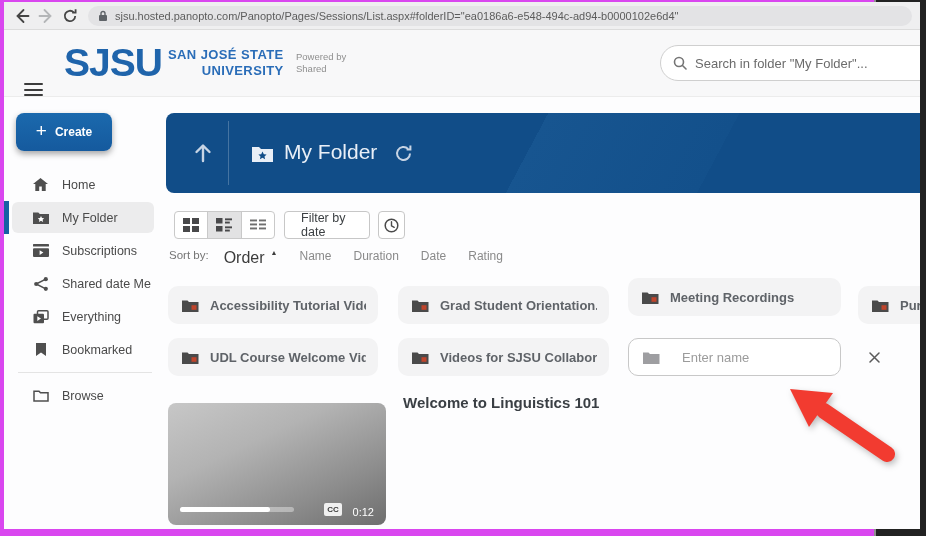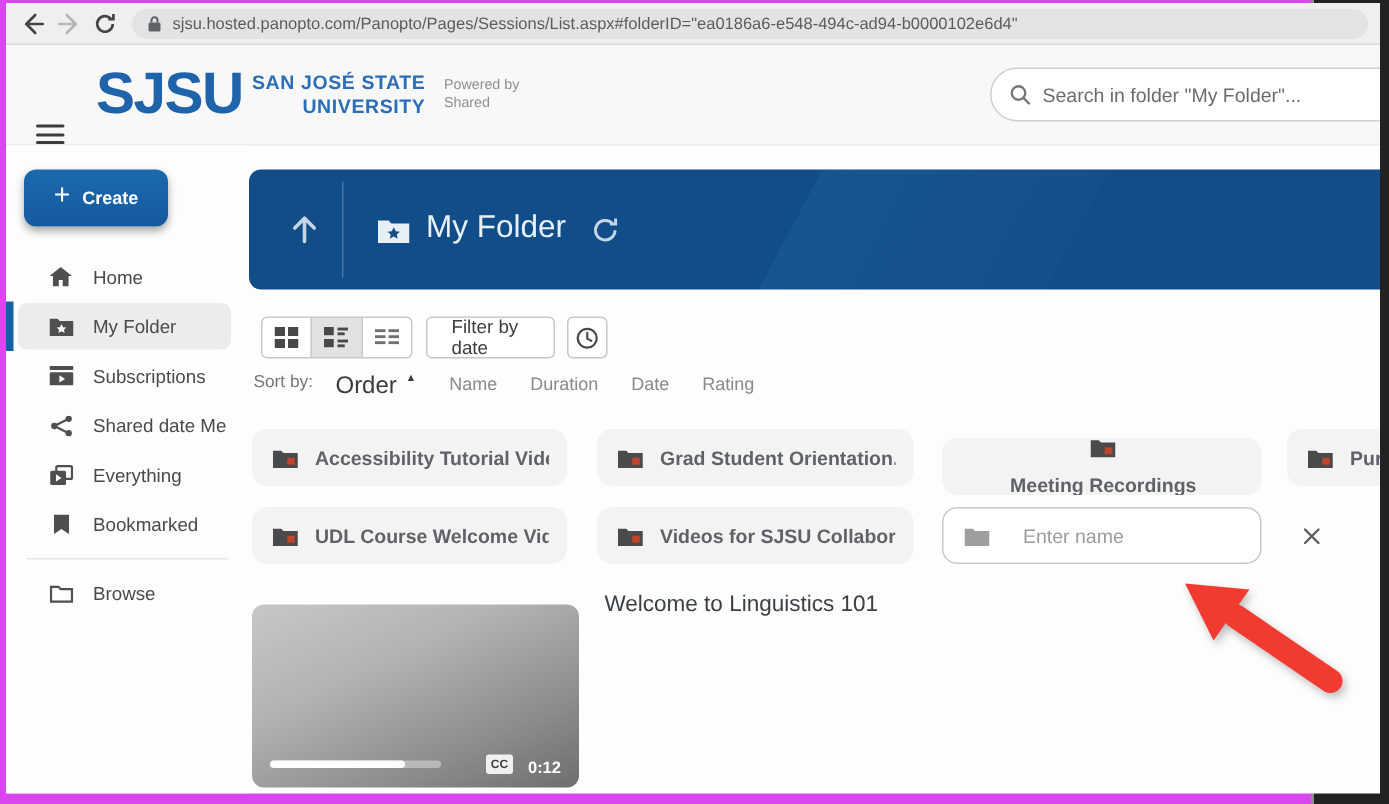--- a/index.html
+++ b/index.html
@@ -107,22 +107,22 @@
   .thumb { position:absolute; left:164px; top:401px; width:218px; height:122px; border-radius:8px;
            background:linear-gradient(155deg,#c7c7c7 0%,#b3b3b3 35%,#8d8d8d 72%,#6e6e6e 100%);
            cursor:pointer; }
   .thumb .track { position:absolute; left:12px; bottom:13px; width:114px; height:5px;
                   border-radius:3px; background:rgba(255,255,255,.38); }
   .thumb .fill { position:absolute; left:0; top:0; width:90px; height:5px; border-radius:3px;
                  background:#fff; }
   .thumb .cc { position:absolute; right:44px; bottom:9px; width:18px; height:13px;
                background:#f0f0f0; border-radius:2px; font-size:8px; font-weight:bold;
                color:#3a3a3a; display:flex; align-items:center; justify-content:center; }
-  .thumb .dur { position:absolute; right:12px; bottom:7px; font-size:11px; color:#fff;font-weight:bold; }
-  .vidtitle { position:absolute; left:399px; top:392px; font-size:15px; font-weight:normal;
+  .thumb .dur { position:absolute; right:12px; bottom:7px; font-size:11px; color:#fff; }
+  .vidtitle { position:absolute; left:399px; top:392px; font-size:15px; font-weight:bold;
               color:#3a3f44; cursor:pointer; }
 
   
   .redarrow { position:absolute; left:780px; top:382px;
               filter:drop-shadow(2px 3px 3px rgba(0,0,0,.25)); }
 </style>
 </head>
 <body>
 
 <div class="frame">
@@ -340,21 +340,21 @@
   </div>
   <div class="tile" style="left:394px; top:284px; width:211px;">
     <span style="display:flex">
       <svg width="17" height="13" viewBox="0 0 17 13">
             <path d="M0 1.5 H5.5 L7 3 H16.5 V13 H0 Z" fill="#4a4a4a"></path>
             <rect x="9.5" y="6.2" width="5" height="4.6" fill="#c0452c"></rect>
           </svg>
     </span>
     <span class="tlabel">Grad Student Orientation...</span>
   </div>
-  <div class="tile" style="left:624px; top:290px; width:213px;flex-direction:column;">
+  <div class="tile" style="left:624px; top:276px; width:213px;">
     <span style="display:flex">
       <svg width="17" height="13" viewBox="0 0 17 13">
             <path d="M0 1.5 H5.5 L7 3 H16.5 V13 H0 Z" fill="#4a4a4a"></path>
             <rect x="9.5" y="6.2" width="5" height="4.6" fill="#c0452c"></rect>
           </svg>
     </span>
     <span class="tlabel">Meeting Recordings</span>
   </div>
   <div class="tile" style="left:854px; top:284px; width:210px;">
     <span style="display:flex">

